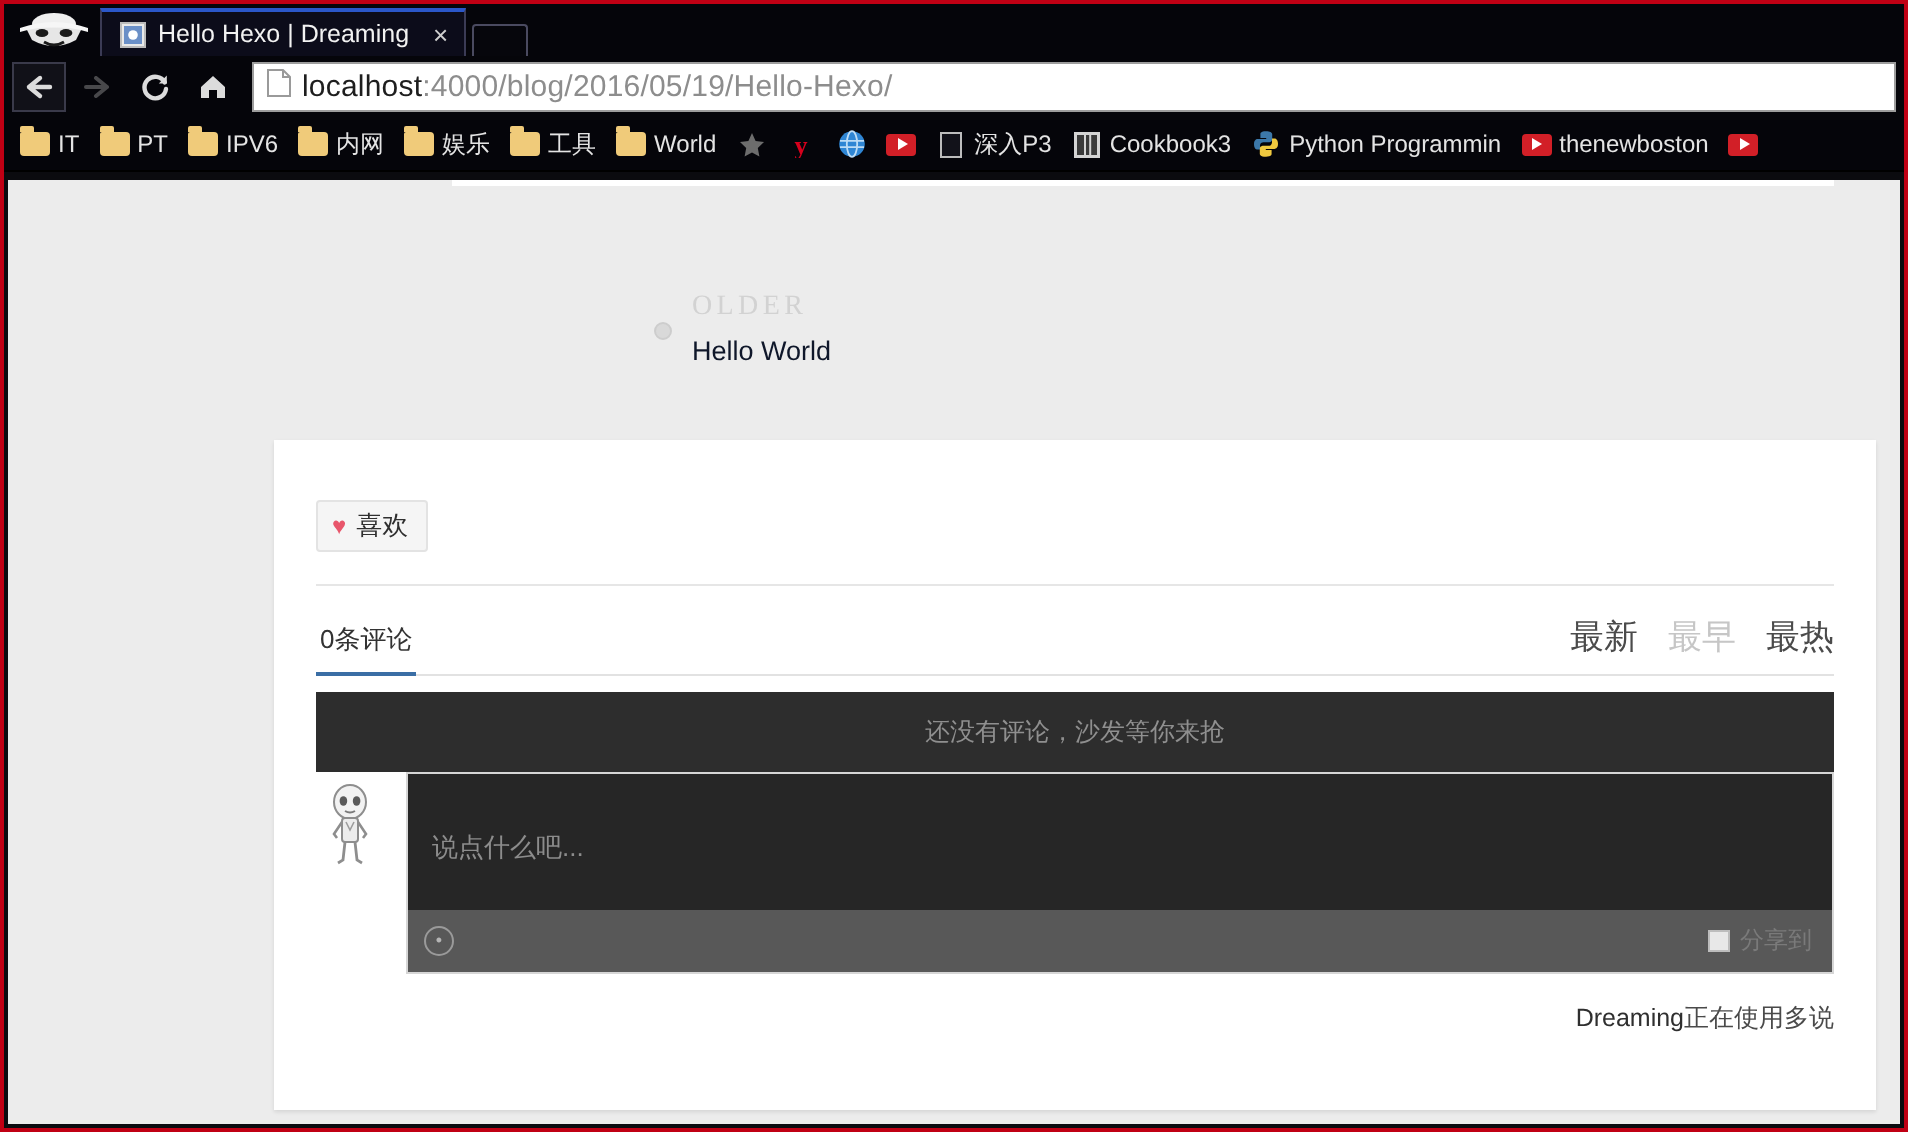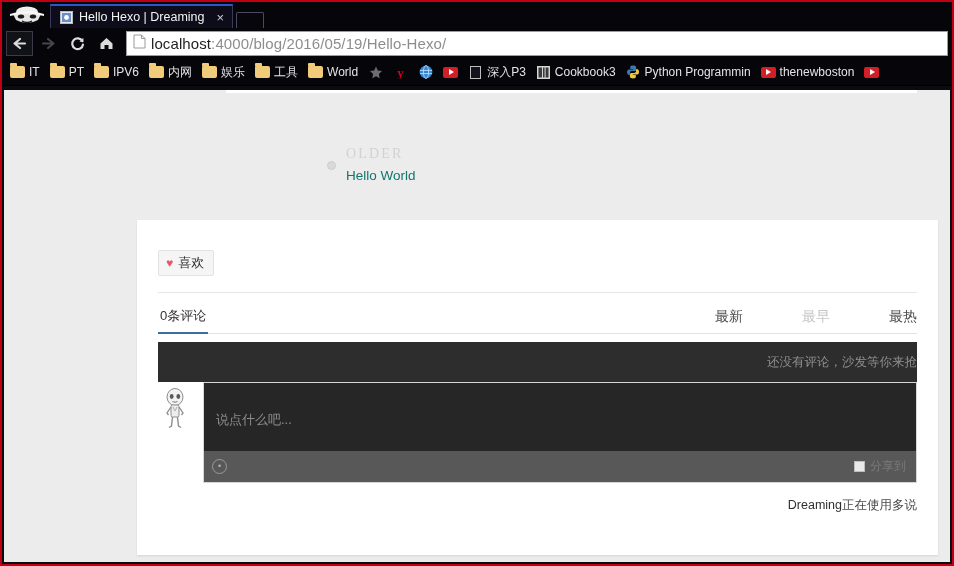--- a/index.html
+++ b/index.html
@@ -170,21 +170,21 @@
     width: 9px; height: 9px; border-radius: 50%;
     background: #d9d9d9; border: 1px solid #cdcdcd;
     margin-top: 31px; flex: none;
   }
   .nav-texts { display: flex; flex-direction: column; gap: 6px; padding-top: 16px; }
   .nav-older {
     font-family: "Liberation Serif", "DejaVu Serif", serif;
     font-size: 14px; letter-spacing: 2.2px;
     color: #d2d2d2;
   }
-  .nav-title { font-size: 13.5px; color: #0f766e; }
+  .nav-title { font-size: 13.5px; color: #0f172a; }
 
   .card {
     position: absolute;
     left: 133px; top: 130px;
     width: 801px; height: 335px;
     background: #ffffff;
     box-shadow: 0 1px 2px rgba(0,0,0,.10);
   }
   .card-inner { padding: 18px 21px 0 21px; }
 
@@ -209,28 +209,28 @@
     border-bottom: 1px solid #e2e2e2;
   }
   .tab-comments {
     font-size: 13px; color: #333;
     padding: 0 2px 7px 2px;
     border-bottom: 2px solid #3a6ea5;
     margin-bottom: -1px;
     cursor: pointer;
   }
   .sorts { display: flex; gap: 15px; padding-bottom: 7px; }
-  .sort { font-size: 14px; color: #4b4b4b; cursor: pointer; margin-left: 44px; }
+  .sort { font-size: 17px; color: #4b4b4b; cursor: pointer; }
   .sort.dim { color: #c6c6c6; }
 
   .empty-banner {
     margin-top: 8px;
     height: 40px;
     background: #2d2d2d;
-    display: flex; align-items: center; justify-content: flex-end;
+    display: flex; align-items: center; justify-content: center;
     color: #8f8f8f;
     font-size: 12.5px;
   }
 
   .userrow {
     display: flex; align-items: center; justify-content: flex-end;
     gap: 8px;
     padding: 10px 0 8px 0;
     font-size: 12.5px;
     color: #6d6d6d;

